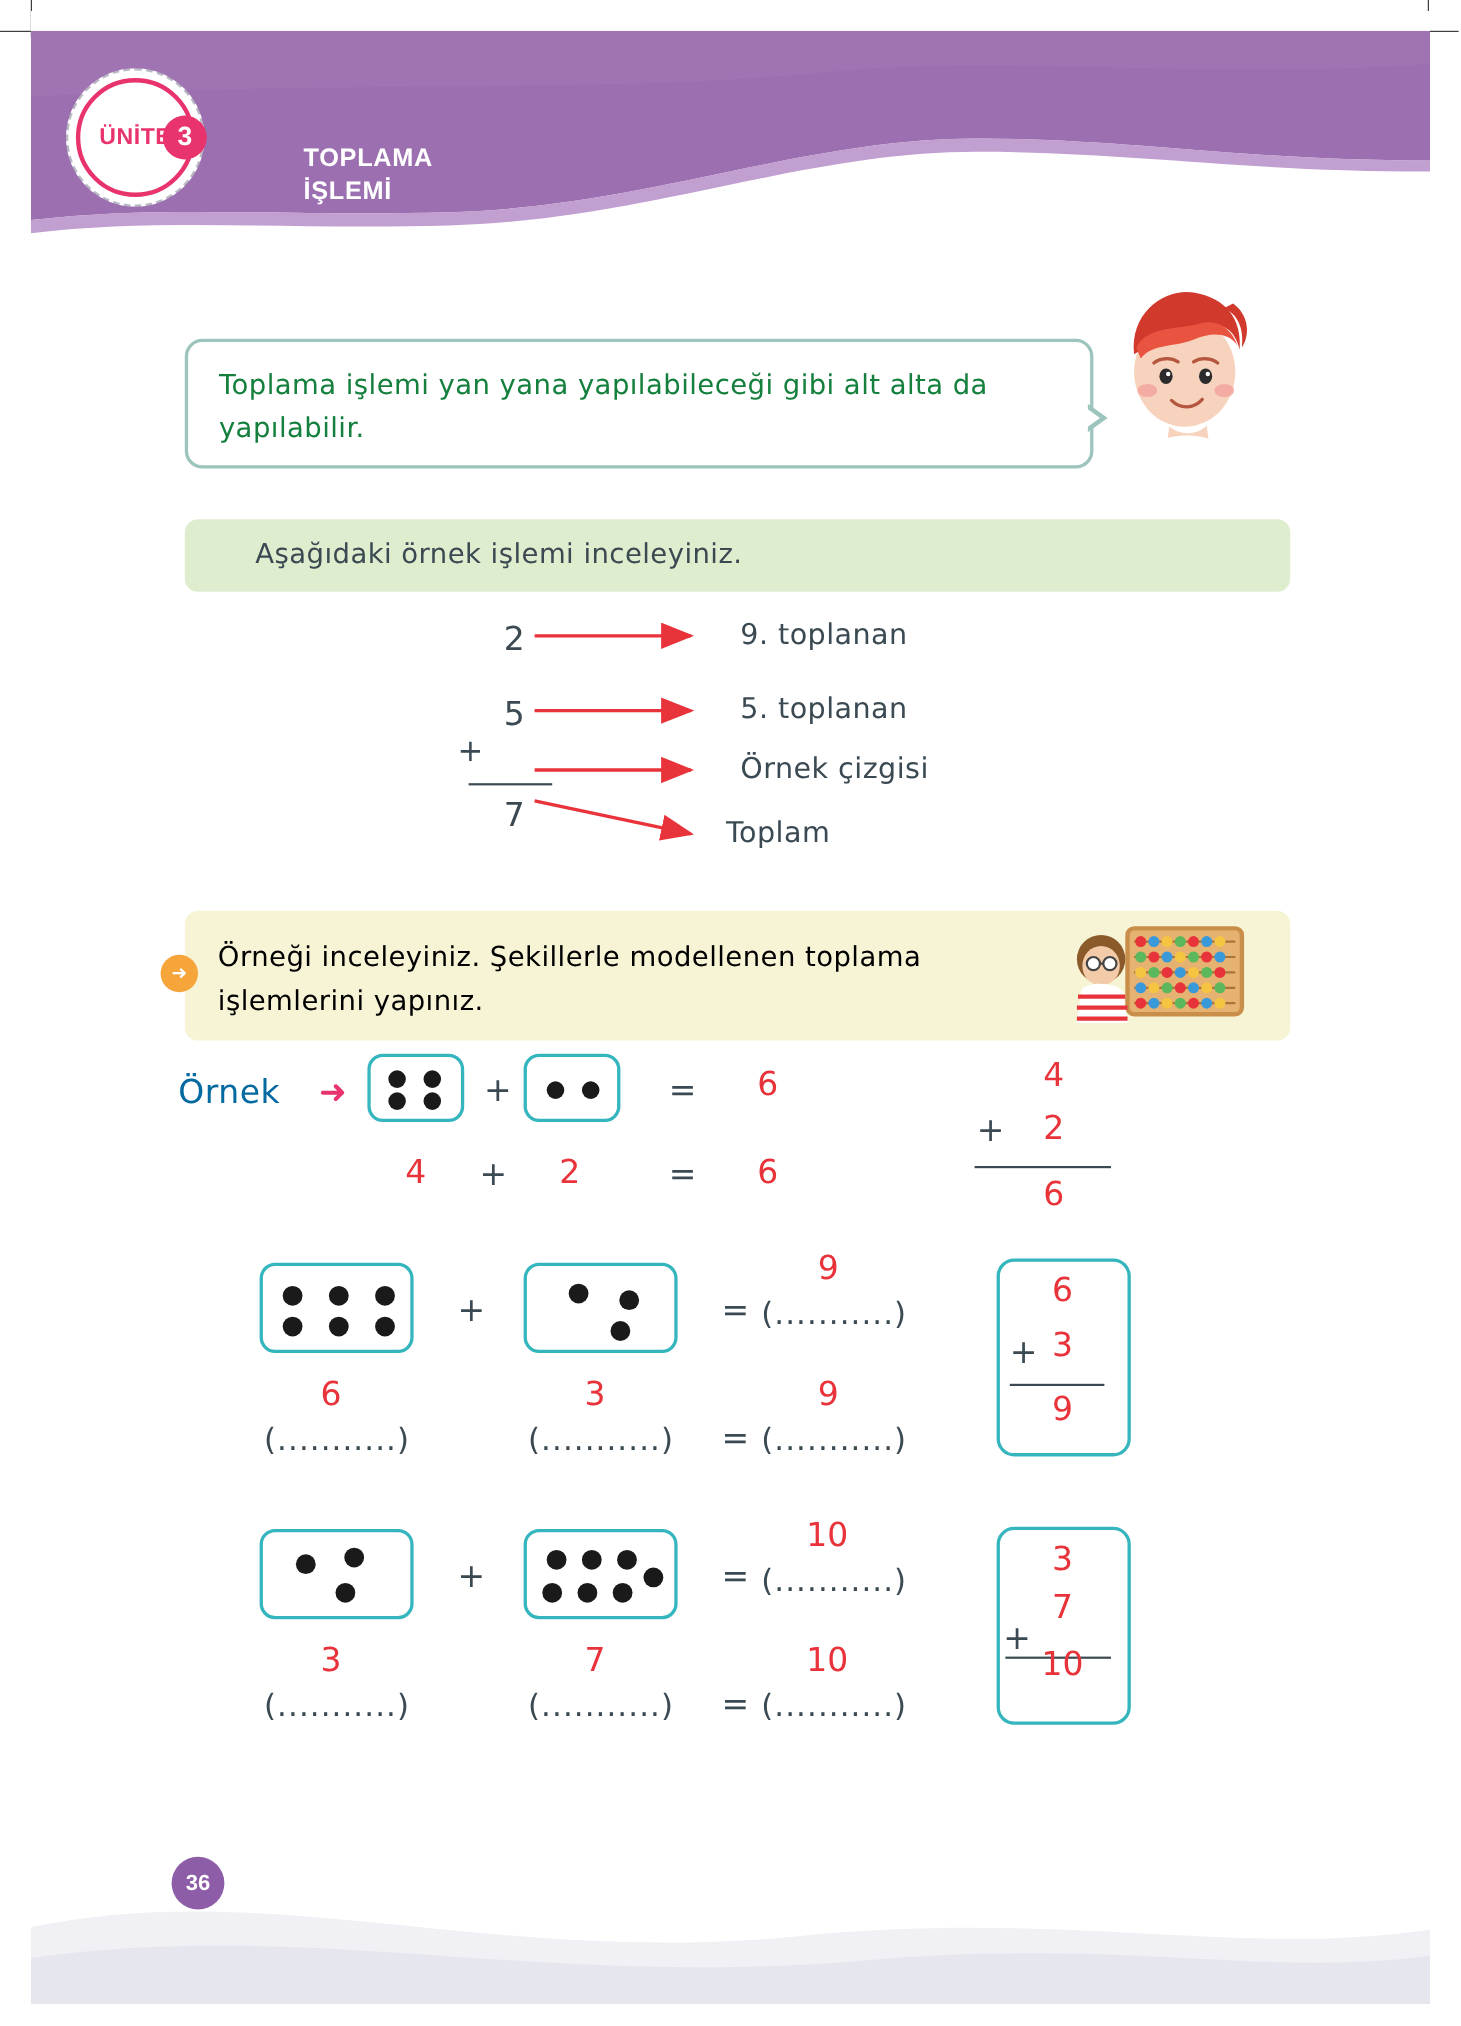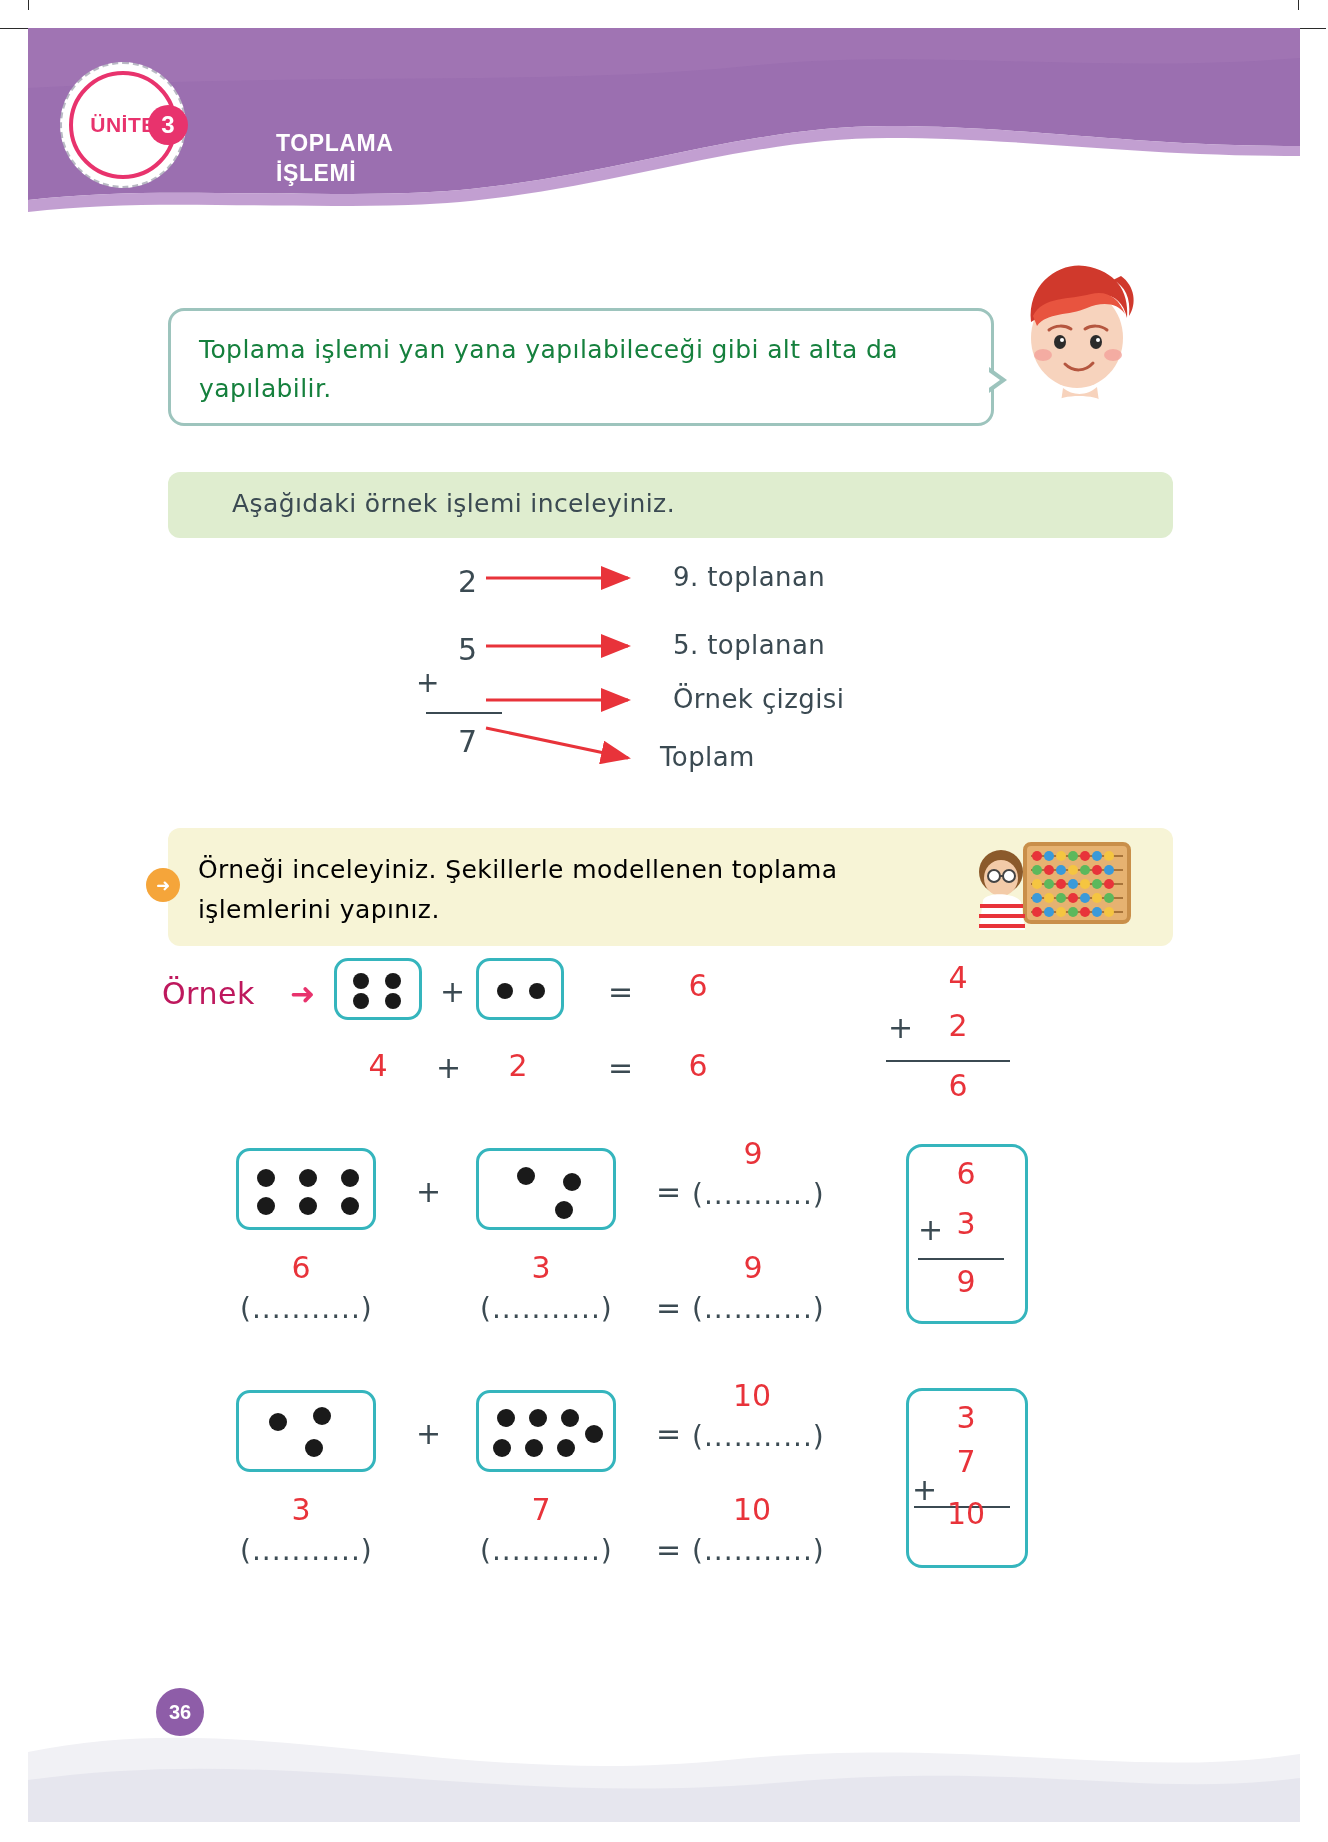--- a/index.html
+++ b/index.html
@@ -229,21 +229,21 @@
     font-size: 17px;
     display: flex;
     align-items: center;
     justify-content: center;
   }
   .abacus { position: absolute; left: 935px; top: 820px; width: 170px; height: 115px; }
 
   
   .ornek-label {
     position: absolute;
-    color: #be185d;
+    color: #0369a1;
     font-size: 30px;
     letter-spacing: .5px;
   }
   .ornek-arrow {
     position: absolute;
     color: #e8336d;
     font-size: 30px;
   }
 
   .domino {

